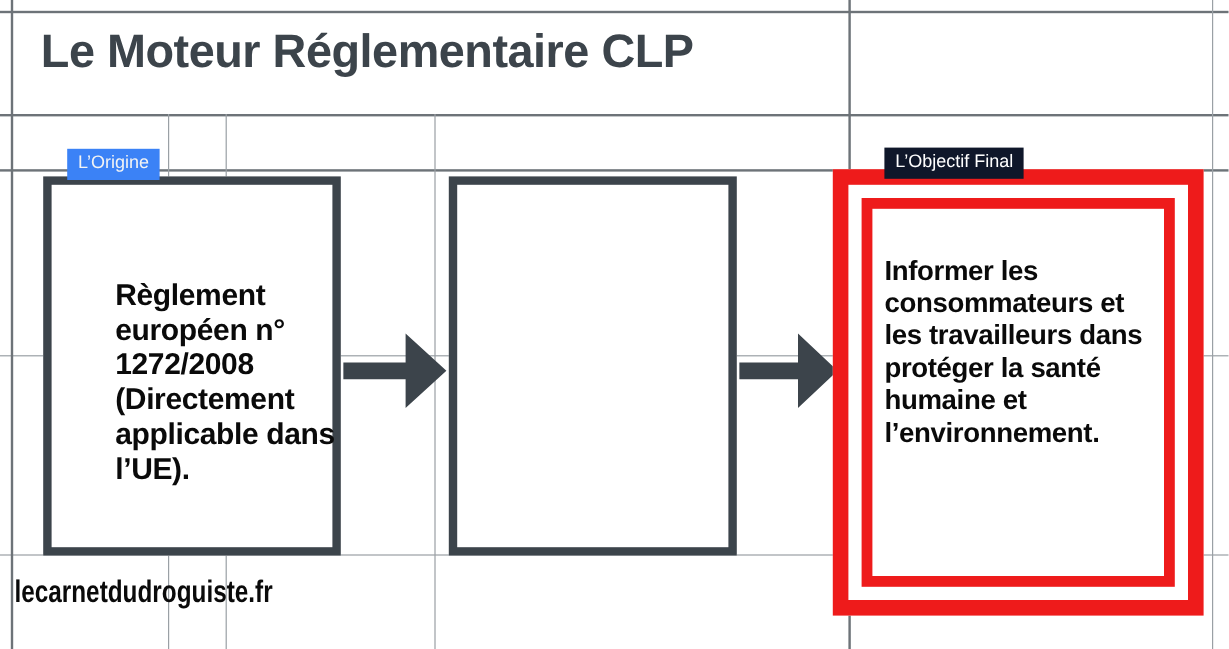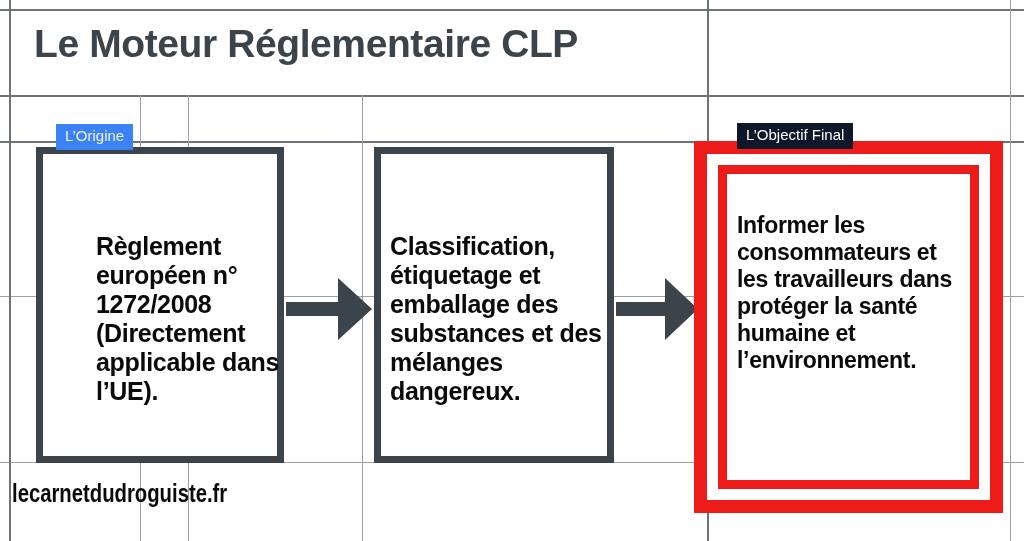--- a/index.html
+++ b/index.html
@@ -142,21 +142,20 @@
   <div class="tab-label" style="left:56px; top:124px;">L’Origine</div>
   <div class="box-text" style="left:52px; top:232px; width:218px;margin-left:44px;">Règlement européen n° 1272/2008 (Directement applicable dans l’UE).</div>
 
   <div class="arrow" style="left:286px; top:274px; width:88px; height:70px;">
     <svg width="88" height="70" viewBox="0 0 88 70">
       <path d="M0 28 L52 28 L52 4 L86 35 L52 66 L52 42 L0 42 Z" fill="#3c444b"></path>
     </svg>
   </div>
 
   <div class="step-box" style="left:374px; top:147px; width:240px; height:316px;"></div>
-  <div class="box-text" style="left:390px; top:232px; width:214px;">Classification, étiquetage et emballage des substances et des mélanges dangereux.</div>
 
   <div class="arrow" style="left:616px; top:274px; width:84px; height:70px;">
     <svg width="84" height="70" viewBox="0 0 84 70">
       <path d="M0 28 L49 28 L49 4 L82 35 L49 66 L49 42 L0 42 Z" fill="#3c444b"></path>
     </svg>
   </div>
 
   <div class="red-outer" style="left:694px; top:141px; width:309px; height:372px;">
     <div class="red-inner"></div>
   </div>

